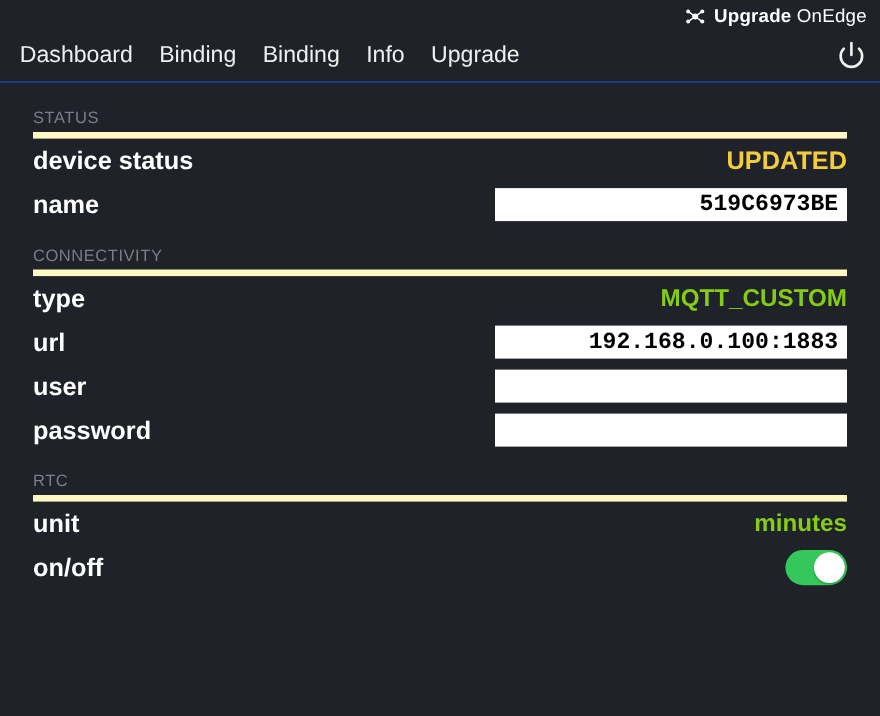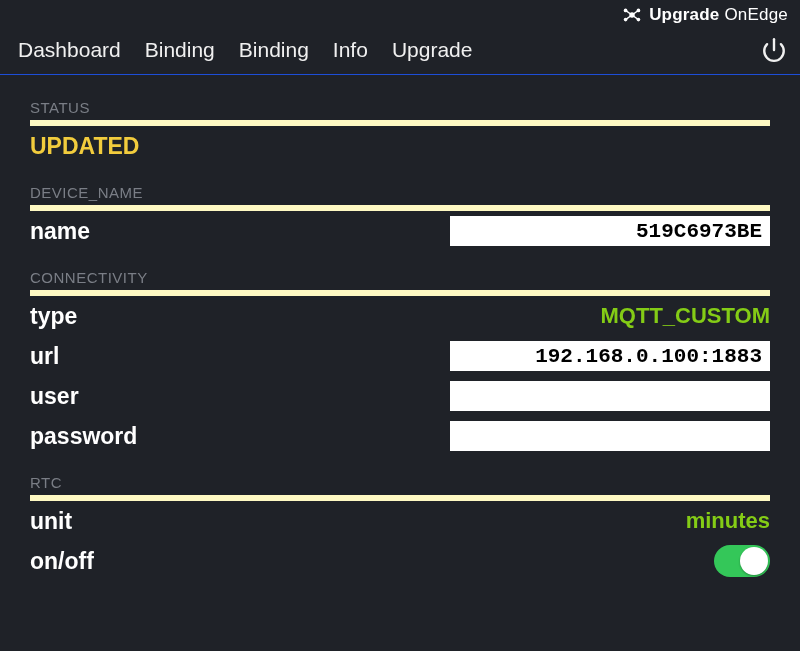--- a/index.html
+++ b/index.html
@@ -156,24 +156,24 @@
       <path d="M18.36 6.64a9 9 0 1 1-12.73 0"></path>
       <line x1="12" y1="2" x2="12" y2="12"></line>
     </svg>
   </div>
 </div>
 
 <div class="content">
 
   <div class="section-header first">STATUS</div>
   <div class="row">
+    <div class="row-label">device status</div>
     <div class="status-value">UPDATED</div>
   </div>
 
-  <div class="section-header">DEVICE_NAME</div>
   <div class="row">
     <div class="row-label">name</div>
     <input class="text-input" type="text" value="519C6973BE" style="">
   </div>
 
   <div class="section-header">CONNECTIVITY</div>
   <div class="row">
     <div class="row-label">type</div>
     <div class="link-value">MQTT_CUSTOM</div>
   </div>

